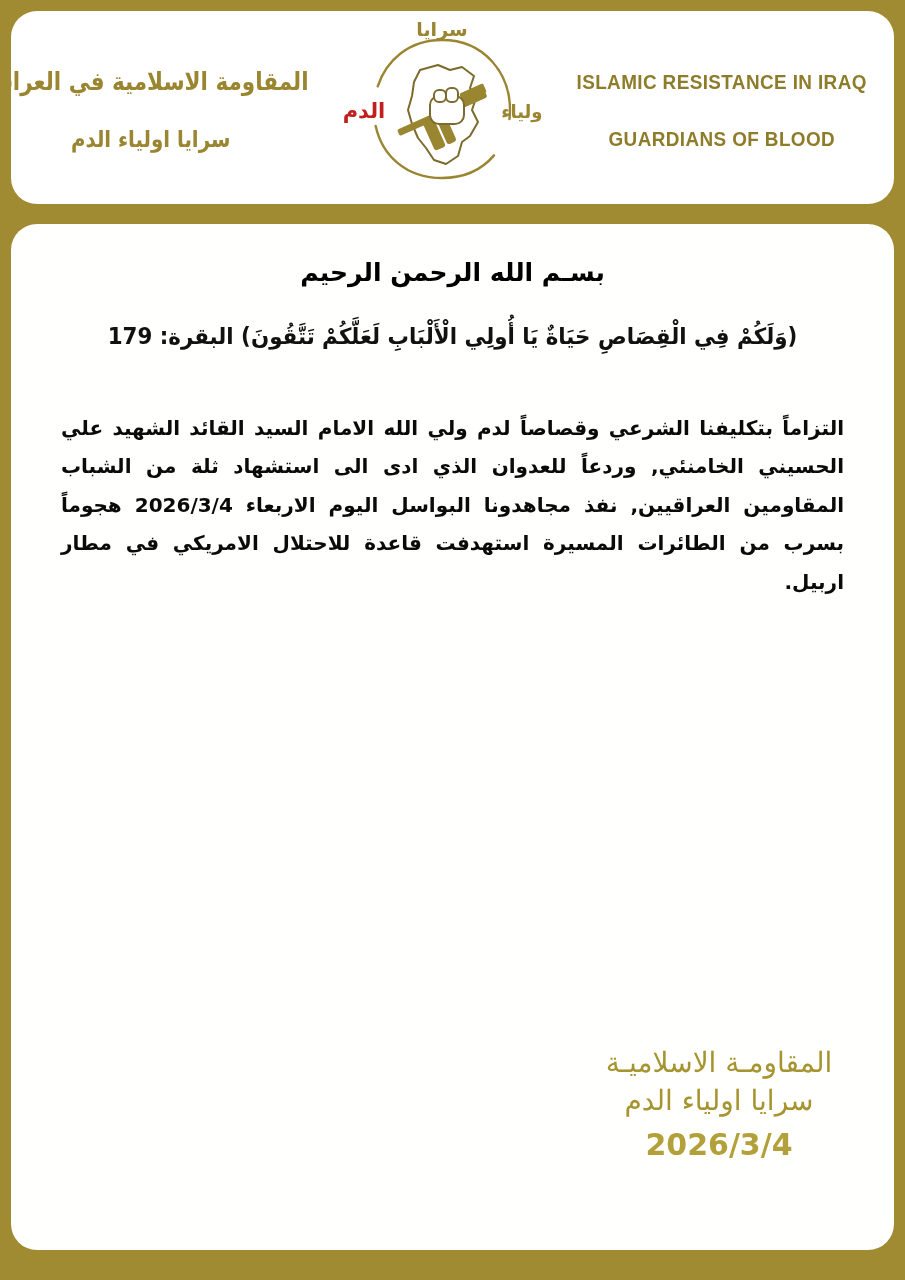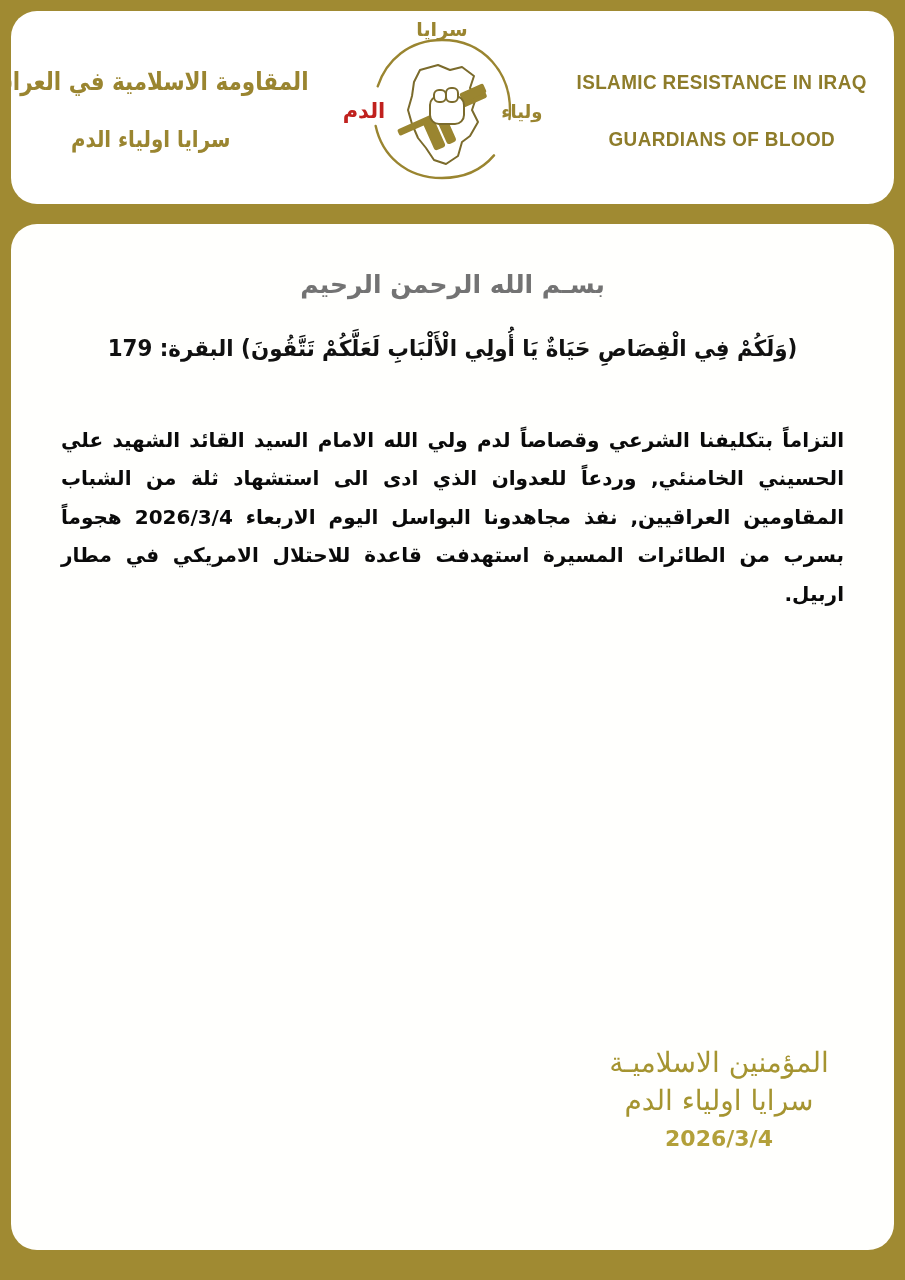--- a/index.html
+++ b/index.html
@@ -102,26 +102,26 @@
 
   .body-inner {
     position: absolute;
     inset: 0;
     padding: 34px 44px 0 44px;
     box-sizing: border-box;
   }
 
   .basmala {
     text-align: center;
-    color: #737373;
+    color: #000000;
     font-family: "DejaVu Sans", sans-serif;
     font-weight: bold;
     font-size: 25px;
     letter-spacing: 0.5px;
-    margin-top: 12px;
+    margin-top: 0;
     direction: rtl;
   }
 
   .verse {
     text-align: center;
     color: #111111;
     font-family: "DejaVu Sans", sans-serif;
     font-weight: bold;
     font-size: 22.5px;
     margin-top: 36px;
@@ -167,21 +167,21 @@
     color: #a59430;
     font-family: "DejaVu Serif", "Liberation Serif", serif;
     font-size: 28px;
     line-height: 1.35;
     white-space: nowrap;
   }
   .sig-date {
     color: #b3a03a;
     font-family: "DejaVu Sans", sans-serif;
     font-weight: bold;
-    font-size: 22px;
+    font-size: 30px;
     line-height: 1.4;
     margin-top: 4px;
     direction: ltr;
   }
 
   .logo-svg { display: block; }
 </style>
 </head>
 <body>
 
@@ -235,17 +235,17 @@
     <div class="basmala">بسـم الله الرحمن الرحيم</div>
 
     <div class="verse">(وَلَكُمْ فِي الْقِصَاصِ حَيَاةٌ يَا أُولِي الْأَلْبَابِ لَعَلَّكُمْ تَتَّقُونَ) البقرة: 179</div>
 
     <div class="statement">التزاماً بتكليفنا الشرعي وقصاصاً لدم ولي الله الامام السيد القائد الشهيد علي الحسيني الخامنئي, وردعاً للعدوان الذي ادى الى استشهاد ثلة من الشباب المقاومين العراقيين, نفذ مجاهدونا البواسل اليوم الاربعاء 2026/3/4 هجوماً بسرب من الطائرات المسيرة استهدفت قاعدة للاحتلال الامريكي في مطار اربيل.</div>
 
 
   </div>
 
   <div class="signature">
-    <div class="sig-line">المؤمنين الاسلاميـة</div>
+    <div class="sig-line">المقاومـة الاسلاميـة</div>
     <div class="sig-line">سرايا اولياء الدم</div>
     <div class="sig-date">2026/3/4</div>
   </div>
 </div>
 
 </body></html>

